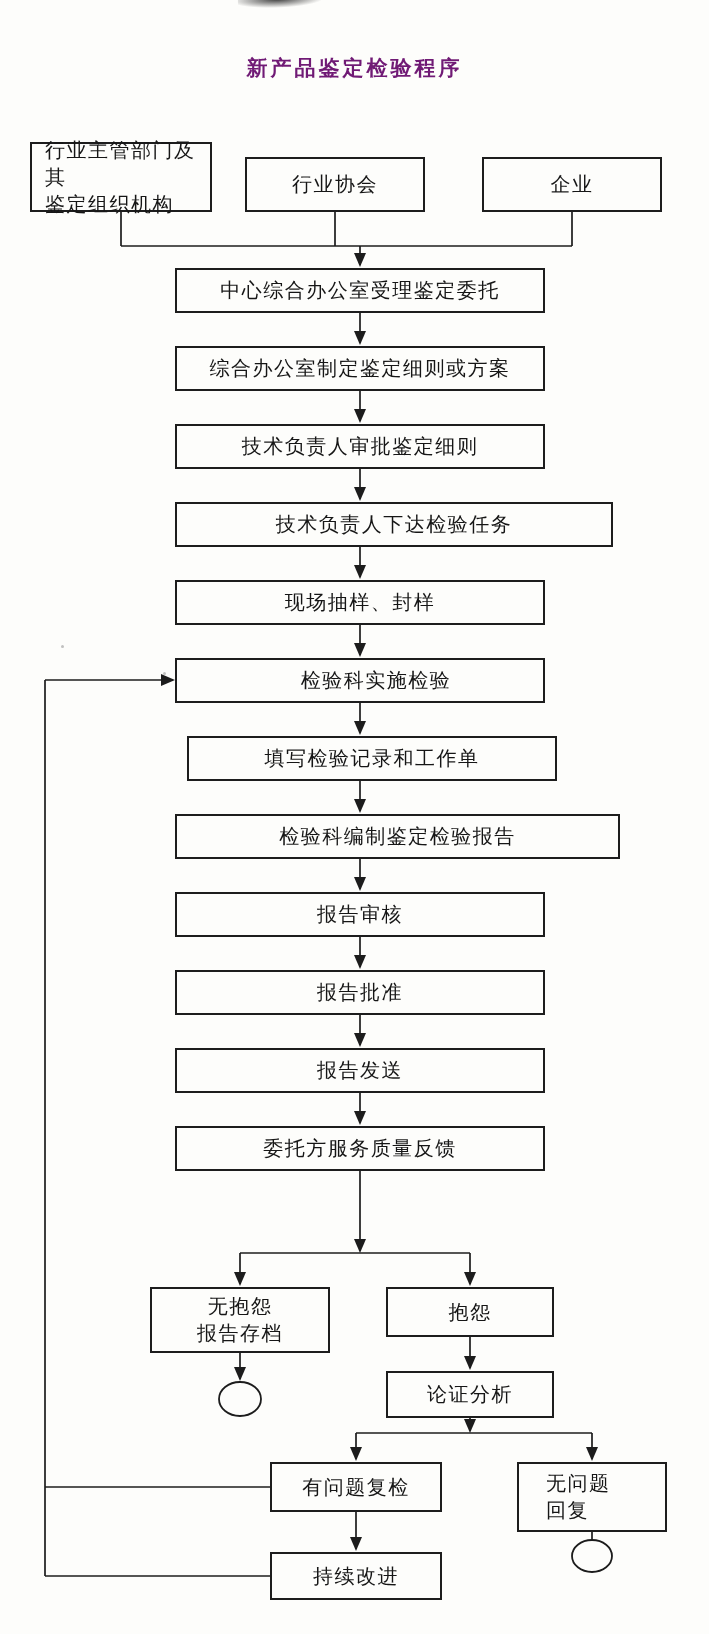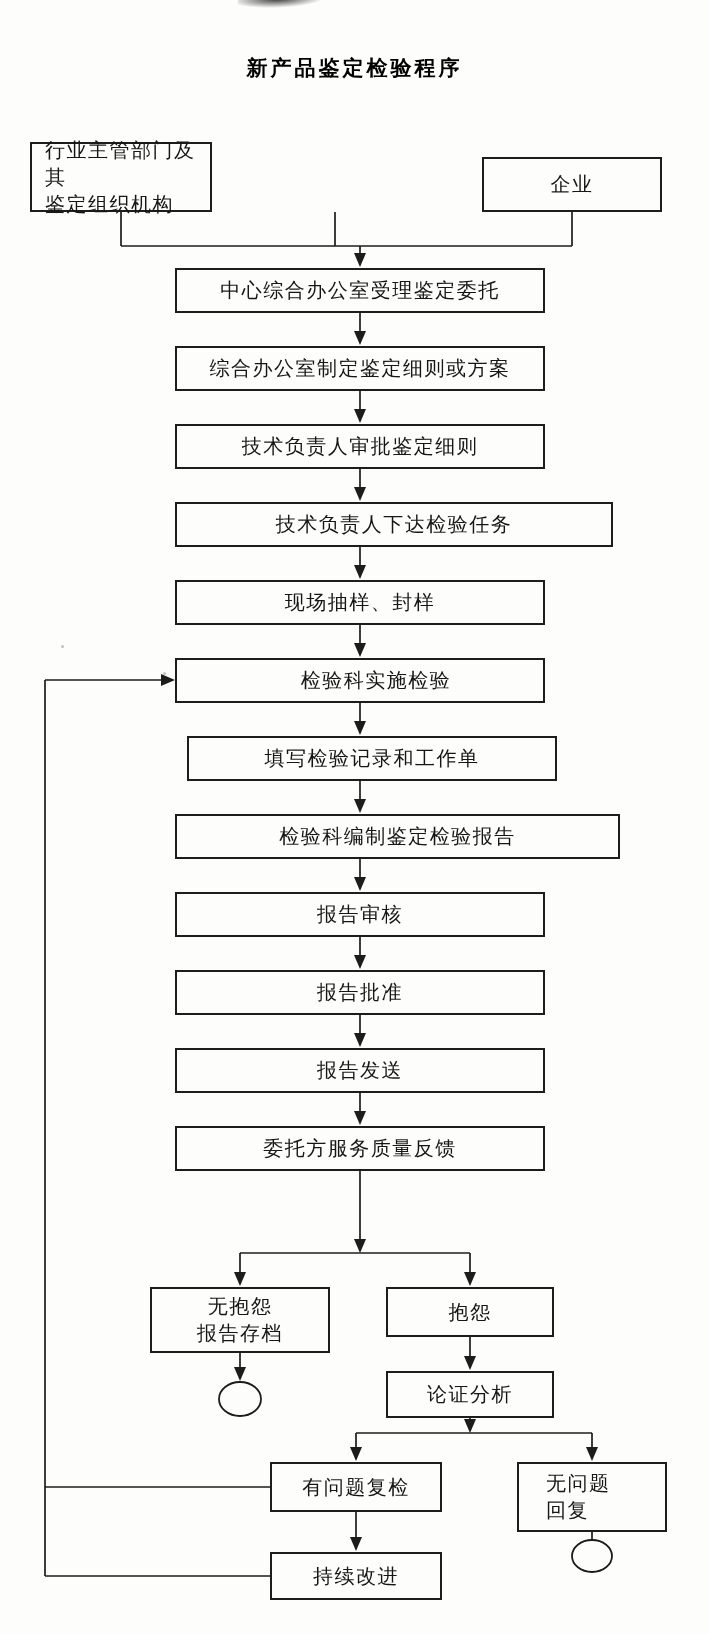--- a/index.html
+++ b/index.html
@@ -7,21 +7,21 @@
     position: relative;
     width: 709px;
     height: 1634px;
     background:#fdfdfb;
     overflow: hidden;
     font-family: "Liberation Serif", "DejaVu Serif", serif;
   }
   .page-title {
     position:absolute; left:0; top:54px; width:709px; margin:0;
     text-align:center; font-size:21px; font-weight:600;
-    letter-spacing:3px; color:#000000;
+    letter-spacing:3px; color:#701a75;
   }
   .node {
     position:absolute; box-sizing:border-box;
     border:2px solid #1d1d1d; background:#fdfdfb;
     display:flex; align-items:center; justify-content:center;
     text-align:center;
   }
   .node .lbl {
     white-space:pre-line; font-size:20px; line-height:27px;
     letter-spacing:1.5px; color:#161616;
@@ -98,20 +98,23 @@
     <path class="wire" d="M270 1487 H45"></path>
     <path class="wire" d="M270 1576 H45"></path>
     <path class="wire" d="M45 1576 V680"></path>
     <path class="wire" marker-end="url(#ah)" d="M45 680 H173"></path>
   </svg>
 
   <div class="node align-left" style="left:30px; top:142px; width:182px; height:70px; padding-left:13px;">
     <span class="lbl">行业主管部门及其
 鉴定组织机构</span>
   </div>
+  <div class="node" style="left:245px; top:157px; width:180px; height:55px;">
+    <span class="lbl">行业协会</span>
+  </div>
   <div class="node" style="left:482px; top:157px; width:180px; height:55px;">
     <span class="lbl">企业</span>
   </div>
 
   <div class="node" style="left:175px; top:268px; width:370px; height:45px;">
     <span class="lbl">中心综合办公室受理鉴定委托</span>
   </div>
   <div class="node" style="left:175px; top:346px; width:370px; height:45px;">
     <span class="lbl">综合办公室制定鉴定细则或方案</span>
   </div>

